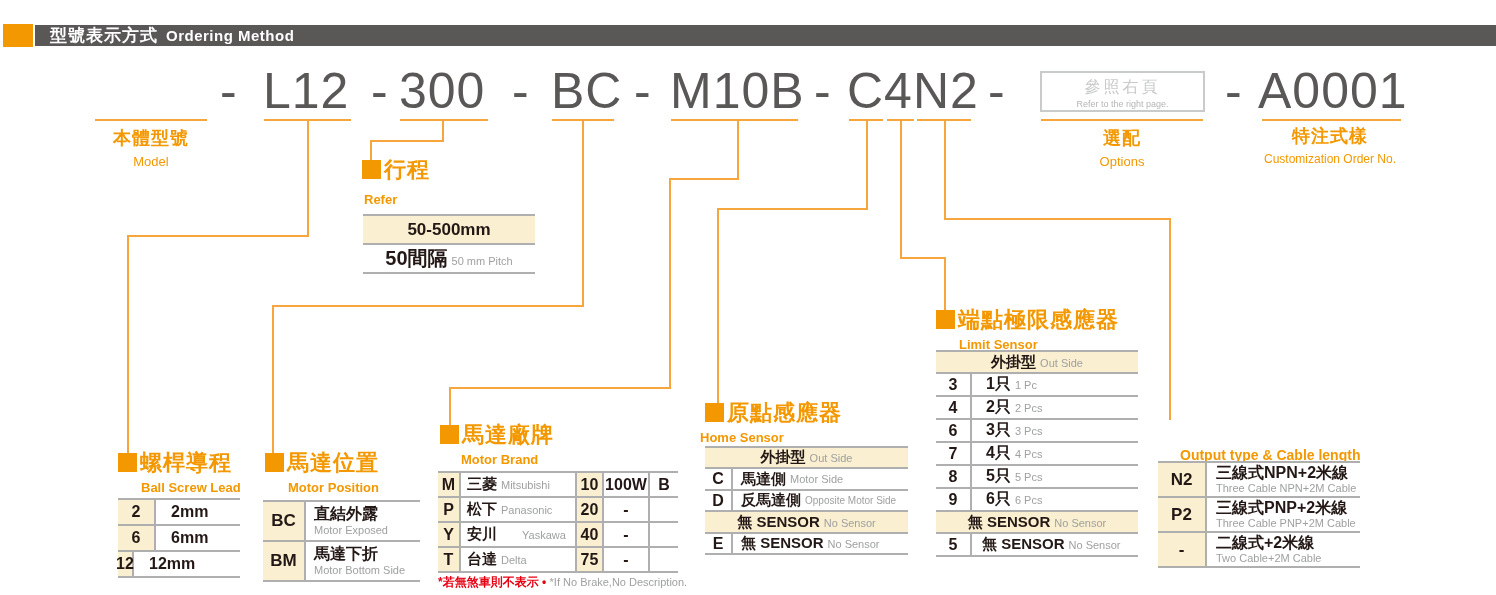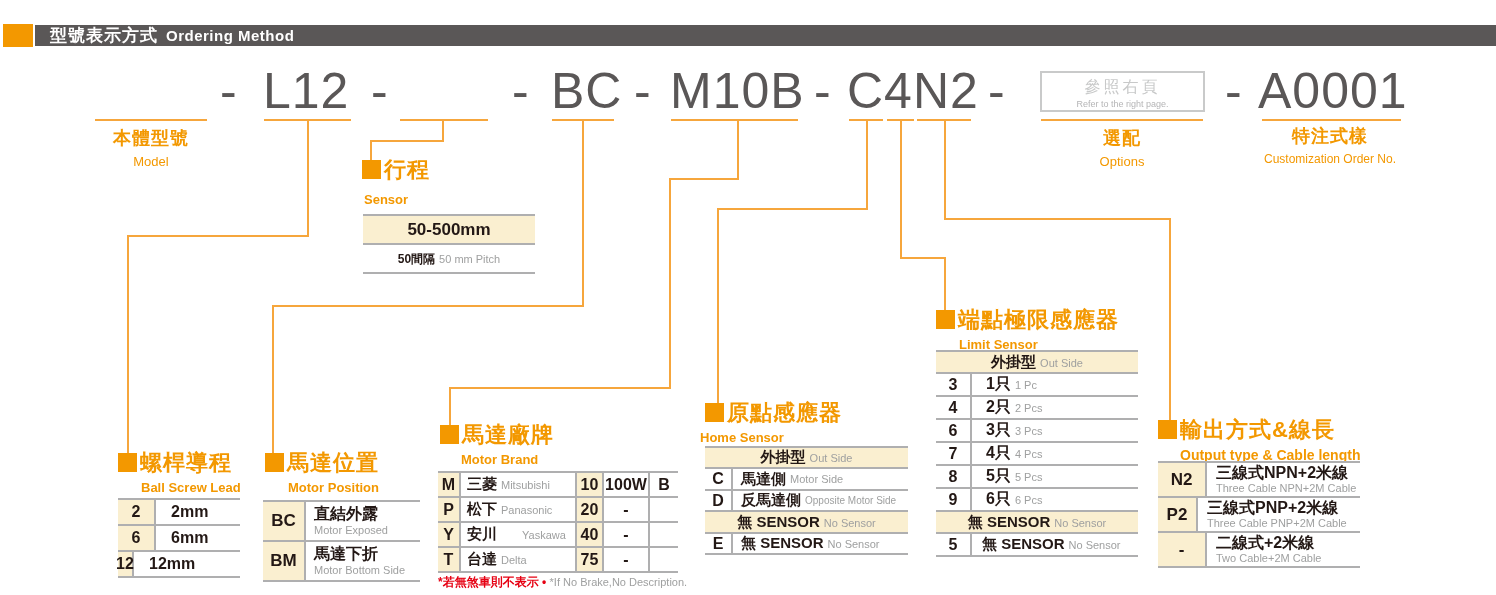--- a/index.html
+++ b/index.html
@@ -70,20 +70,21 @@
 
   <div class="hdr-square"></div>
   <div class="hdr-bar">
     <span class="hdr-zh">型號表示方式</span>
     <span class="hdr-en">Ordering Method</span>
   </div>
 
   <div class="dash" style="left:220px;">-</div>
   <div class="seg" style="left:263px;">L12</div>
   <div class="dash" style="left:371px;">-</div>
+  <div class="seg" style="left:399px;">300</div>
   <div class="dash" style="left:512px;">-</div>
   <div class="seg" style="left:551px;">BC</div>
   <div class="dash" style="left:634px;">-</div>
   <div class="seg" style="left:670px;">M10B</div>
   <div class="dash" style="left:814px;">-</div>
   <div class="seg" style="left:847px;">C4N2</div>
   <div class="dash" style="left:988px;">-</div>
   <div class="opt-box">
     <span class="zh">參照右頁</span>
     <span class="en">Refer to the right page.</span>
@@ -150,28 +151,28 @@
   <div>
     <div class="vl" style="left:944px;top:121px;height:97px;"></div>
     <div class="hl" style="left:944px;top:218px;width:227px;"></div>
     <div class="vl" style="left:1169px;top:218px;height:202px;"></div>
   </div>
 
   <div class="sec" style="left:362px;top:158px;">
     <span class="sq"></span>
     <span class="tz">行程</span>
   </div>
-  <div class="ssub" style="left:364px;top:192px;">Sensor</div>
+  <div class="ssub" style="left:364px;top:192px;">Refer</div>
   <div class="tbl" style="left:363px;top:214px;width:172px;">
     <div class="trow cream" style="height:29px;">
       <div class="full-center zh-b" style="font-size:17px;">50-500mm</div>
     </div>
     <div class="trow" style="height:29px;">
       <div class="full-center">
-        <span class="zh-b" style="font-size:12px;">50間隔</span><span class="en-g">50 mm Pitch</span>
+        <span class="zh-b" style="font-size:20px;">50間隔</span><span class="en-g">50 mm Pitch</span>
       </div>
     </div>
   </div>
 
   <div class="sec" style="left:118px;top:451px;">
     <span class="sq"></span>
     <span class="tz">螺桿導程</span>
   </div>
   <div class="ssub" style="left:141px;top:480px;">Ball Screw Lead</div>
   <div class="tbl" style="left:118px;top:498px;width:122px;">
@@ -343,35 +344,31 @@
         <span class="zh-b">無 SENSOR</span><span class="en-g">No Sensor</span>
       </div>
     </div>
     <div class="trow" style="height:23px;">
       <div class="cell-code" style="width:36px;">5</div>
       <span class="zh-b" style="margin-left:10px;">無 SENSOR</span>
       <span class="en-g">No Sensor</span>
     </div>
   </div>
 
-  <div class="sec" style="left:1158px;top:418px;">
-    <span class="sq"></span>
-    <span class="tz">輸出方式&amp;線長</span>
-  </div>
   <div class="ssub" style="left:1180px;top:447px;font-size:14px;">Output type &amp; Cable length</div>
   <div class="tbl" style="left:1158px;top:461px;width:202px;">
     <div class="trow" style="height:35px;">
       <div class="cell-code cream" style="width:49px;font-size:17px;">N2</div>
       <div class="stack" style="margin-left:9px;">
         <span class="zh-b" style="font-size:16px;">三線式NPN+2米線</span>
         <span class="en-g" style="margin-left:0;">Three Cable NPN+2M Cable</span>
       </div>
     </div>
     <div class="trow" style="height:35px;">
-      <div class="cell-code cream" style="width:40px;font-size:17px;">P2</div>
+      <div class="cell-code cream" style="width:49px;font-size:17px;">P2</div>
       <div class="stack" style="margin-left:9px;">
         <span class="zh-b" style="font-size:16px;">三線式PNP+2米線</span>
         <span class="en-g" style="margin-left:0;">Three Cable PNP+2M Cable</span>
       </div>
     </div>
     <div class="trow" style="height:35px;">
       <div class="cell-code cream" style="width:49px;font-size:17px;">-</div>
       <div class="stack" style="margin-left:9px;">
         <span class="zh-b" style="font-size:16px;">二線式+2米線</span>
         <span class="en-g" style="margin-left:0;">Two Cable+2M Cable</span>

